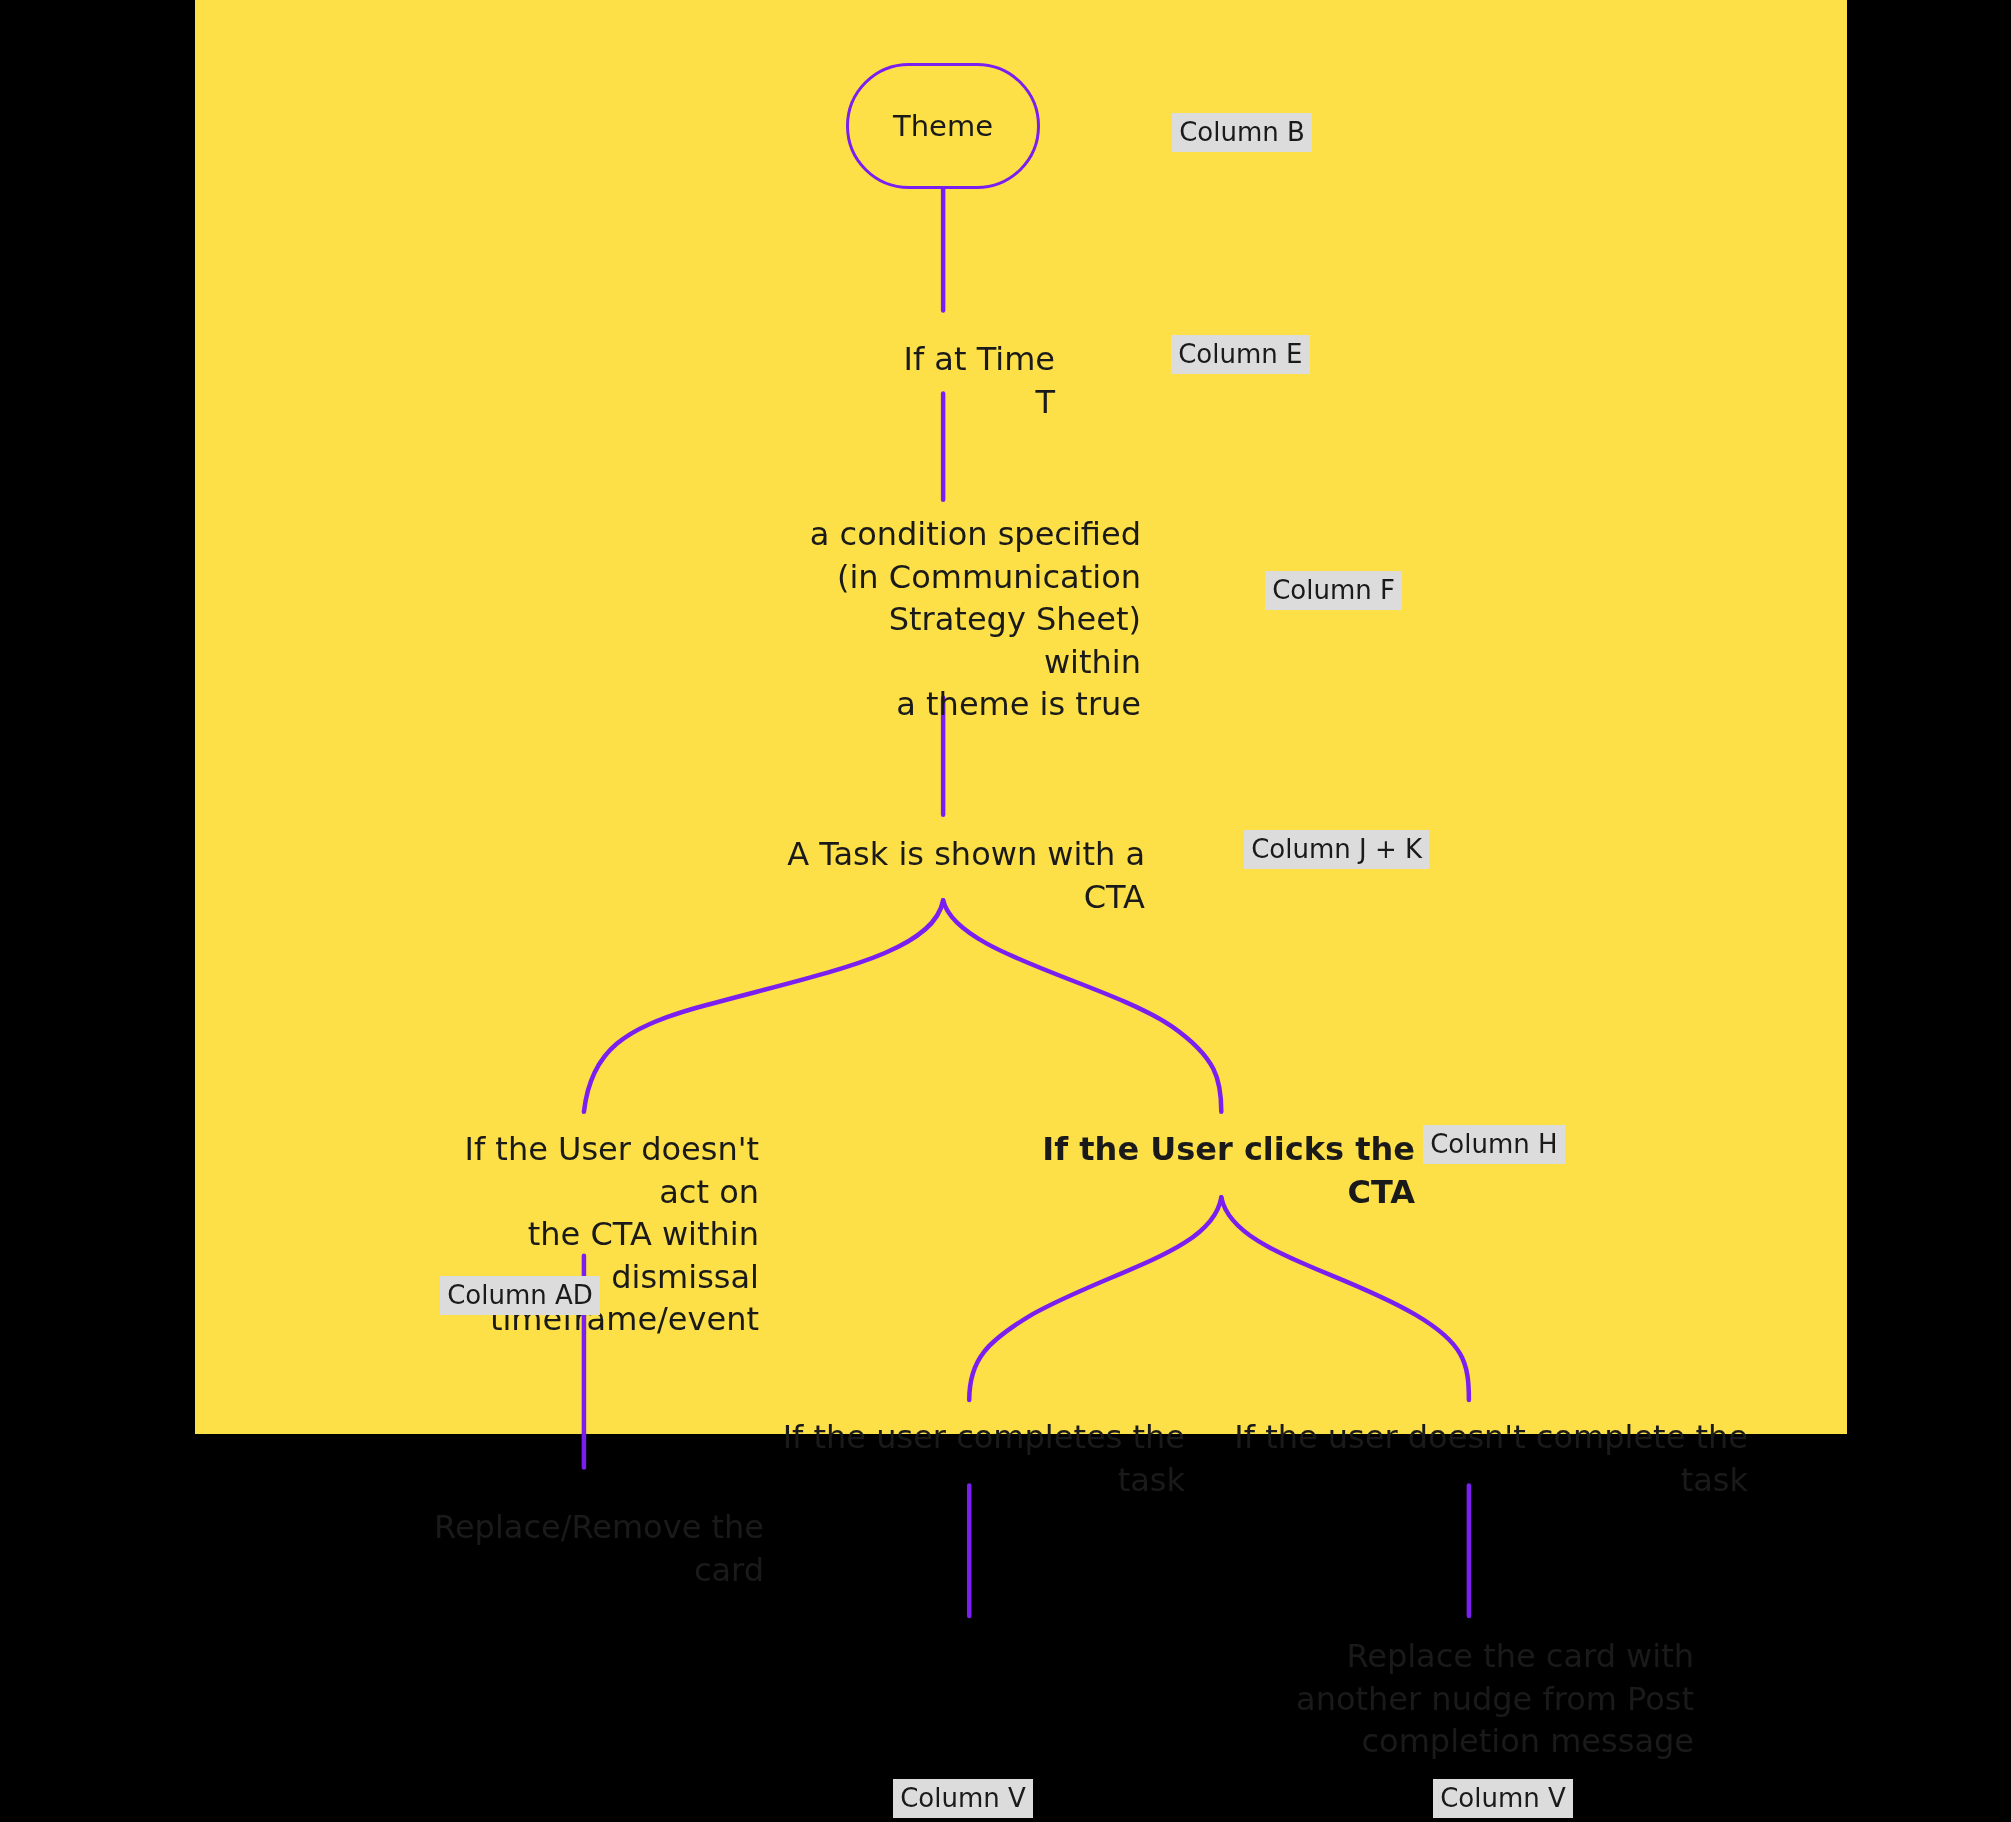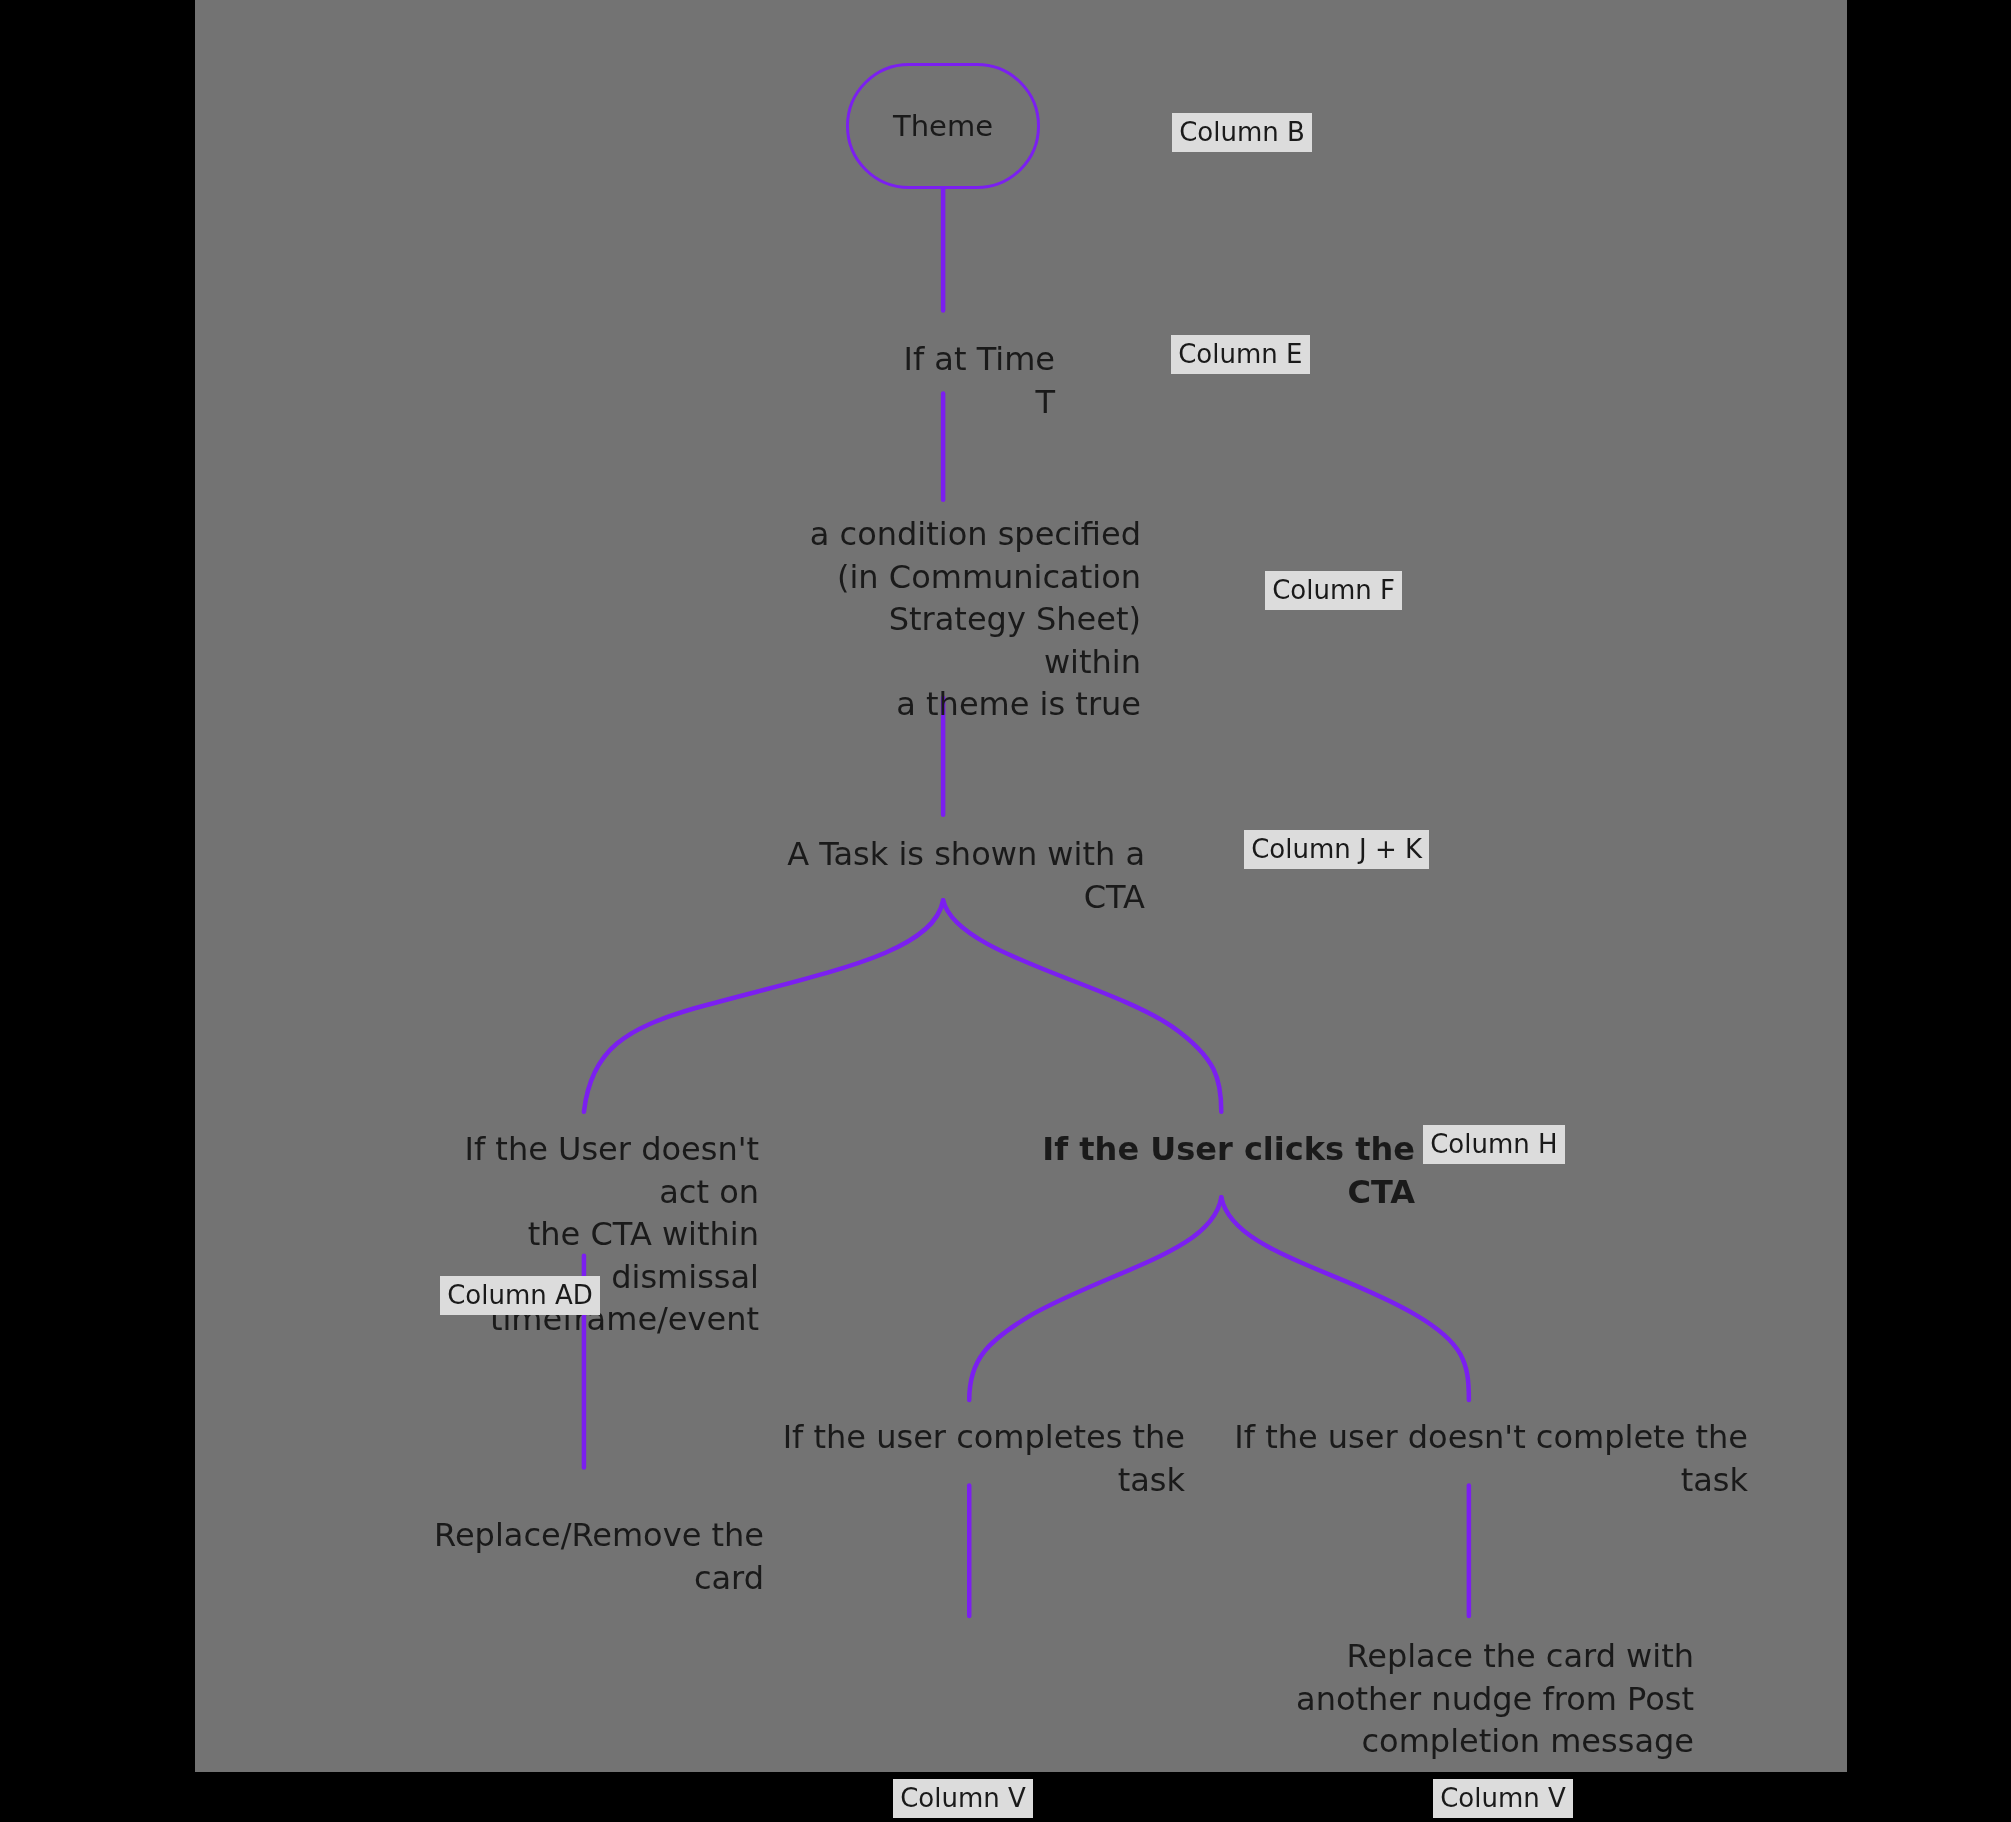--- a/index.html
+++ b/index.html
@@ -11,22 +11,22 @@
     width: 2012px;
     height: 1823px;
     font-family: "DejaVu Sans", sans-serif;
     overflow: hidden;
   }
   #canvas {
     position: absolute;
     left: 195px;
     top: 0px;
     width: 1652px;
-    height: 1772px;
-    background: #737373;
+    height: 1434px;
+    background: #fde047;
   }
   #flow {
     position: absolute;
     left: 0;
     top: 0;
     width: 1652px;
     height: 1823px;
   }
   .node {
     position: absolute;
@@ -105,21 +105,21 @@
   <div class="colbadge" style="left:1049px; top:830px;">Column J + K</div>
 
   <div class="node" style="left:213px; top:1128px; width:351px;">If the User doesn't act on
 the CTA within dismissal
 timeframe/event</div>
   <div class="colbadge" style="left:245px; top:1276px;">Column AD</div>
 
   <div class="node" style="left:833px; top:1128px; width:387px;font-weight:bold;">If the User clicks the CTA</div>
   <div class="colbadge" style="left:1228px; top:1125px;">Column H</div>
 
-  <div class="node" style="left:209px; top:1506px; width:360px;margin-top:8px;">Replace/Remove the card</div>
+  <div class="node" style="left:209px; top:1506px; width:360px;">Replace/Remove the card</div>
 
   <div class="node" style="left:558px; top:1416px; width:432px;">If the user completes the task</div>
 
   <div class="node" style="left:995px; top:1416px; width:558px;">If the user doesn't complete the task</div>
 
   <div class="colbadge" style="left:698px; top:1779px;">Column V</div>
 
   <div class="node" style="left:1049px; top:1635px; width:450px;">Replace the card with
 another nudge from Post
 completion message</div>

